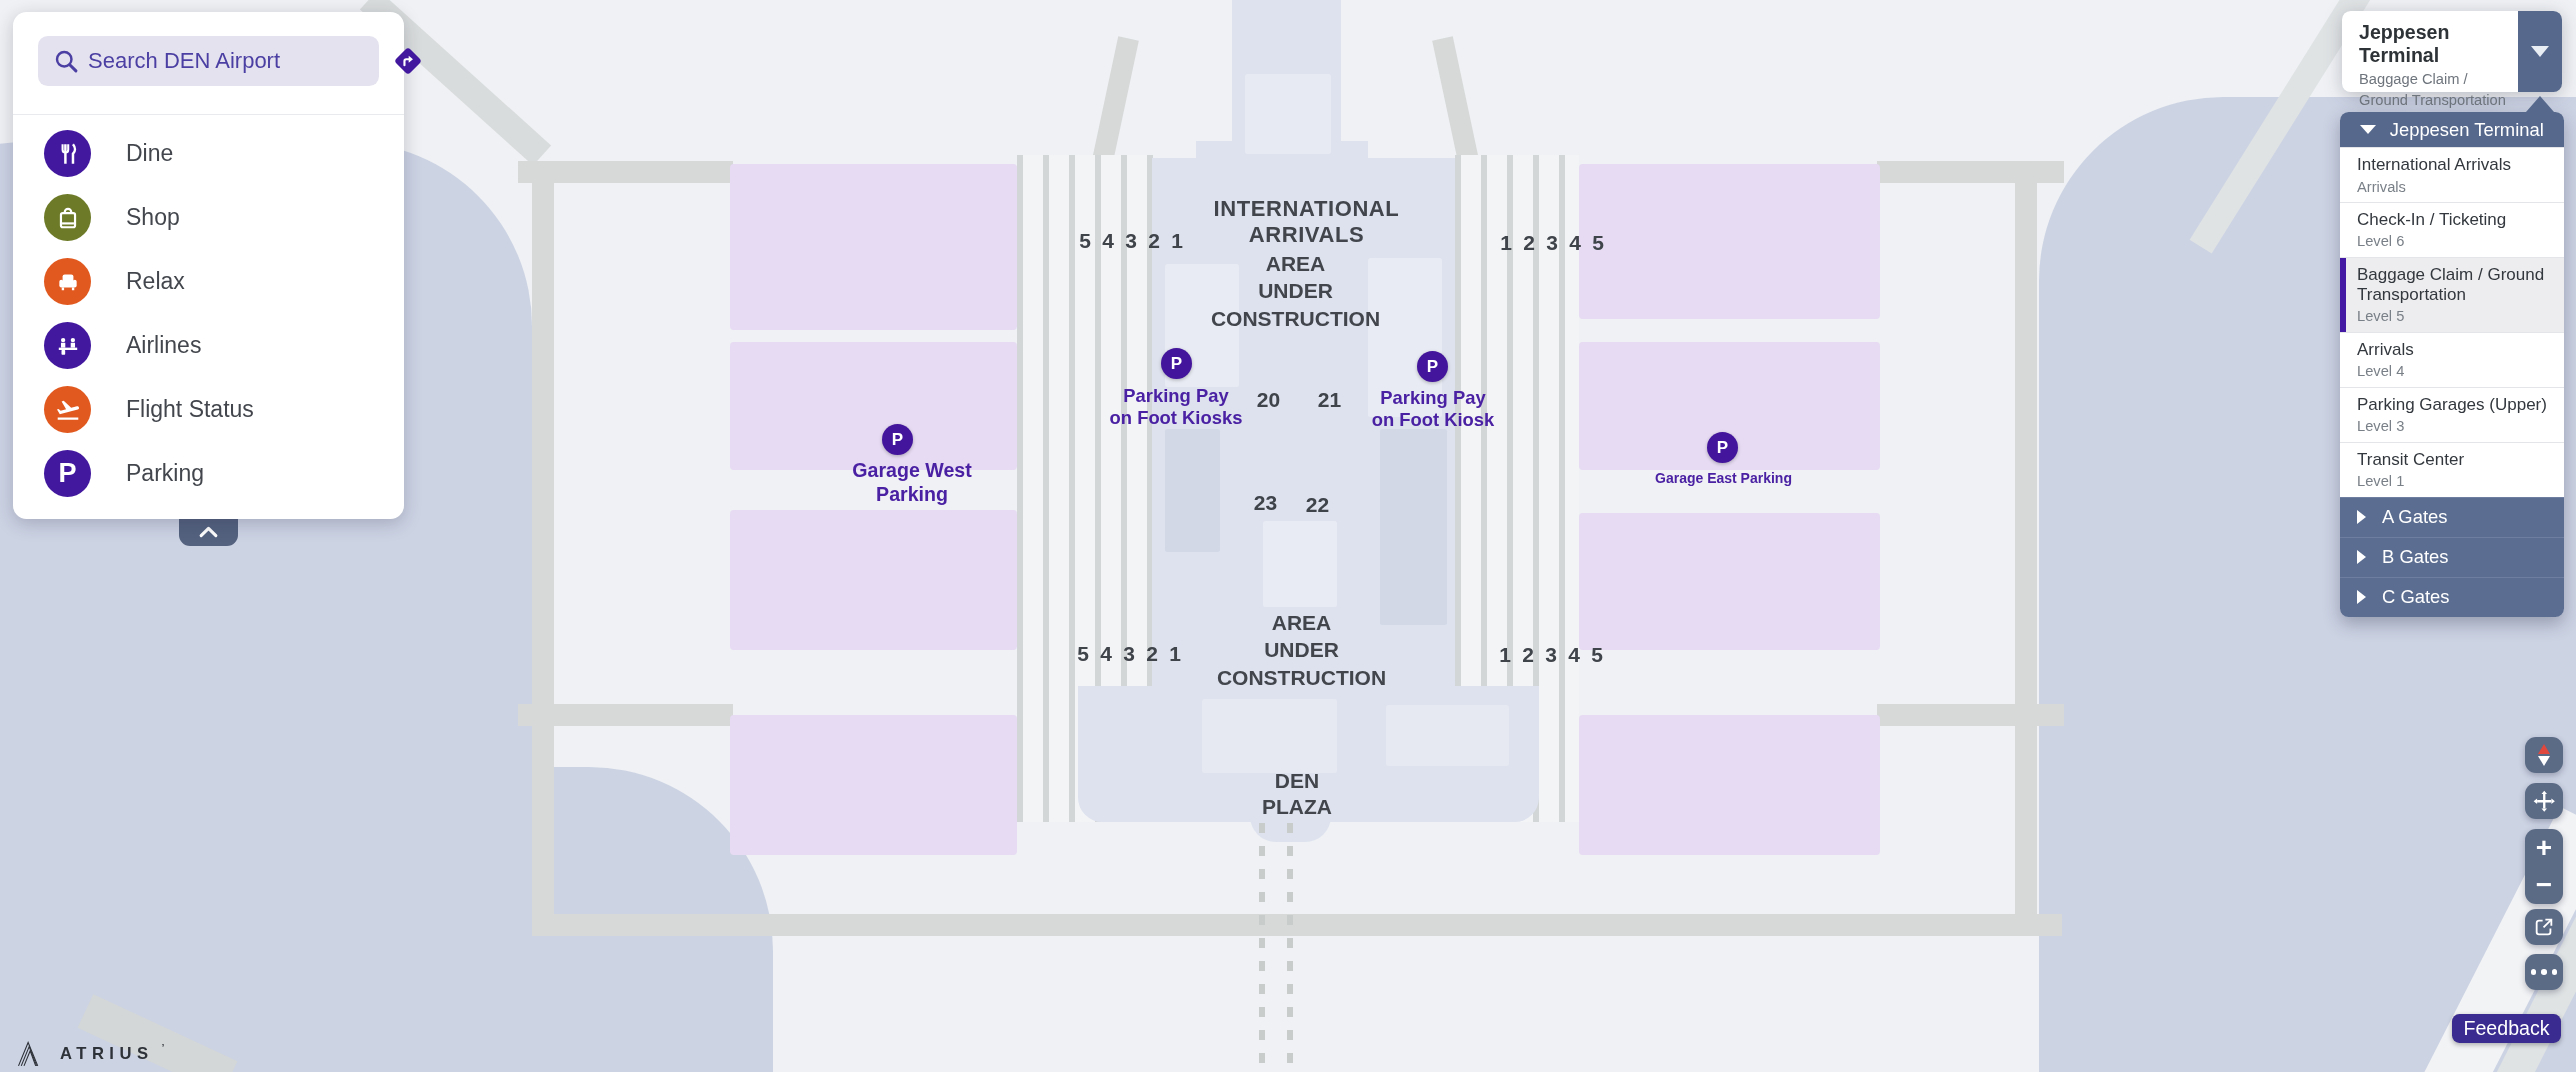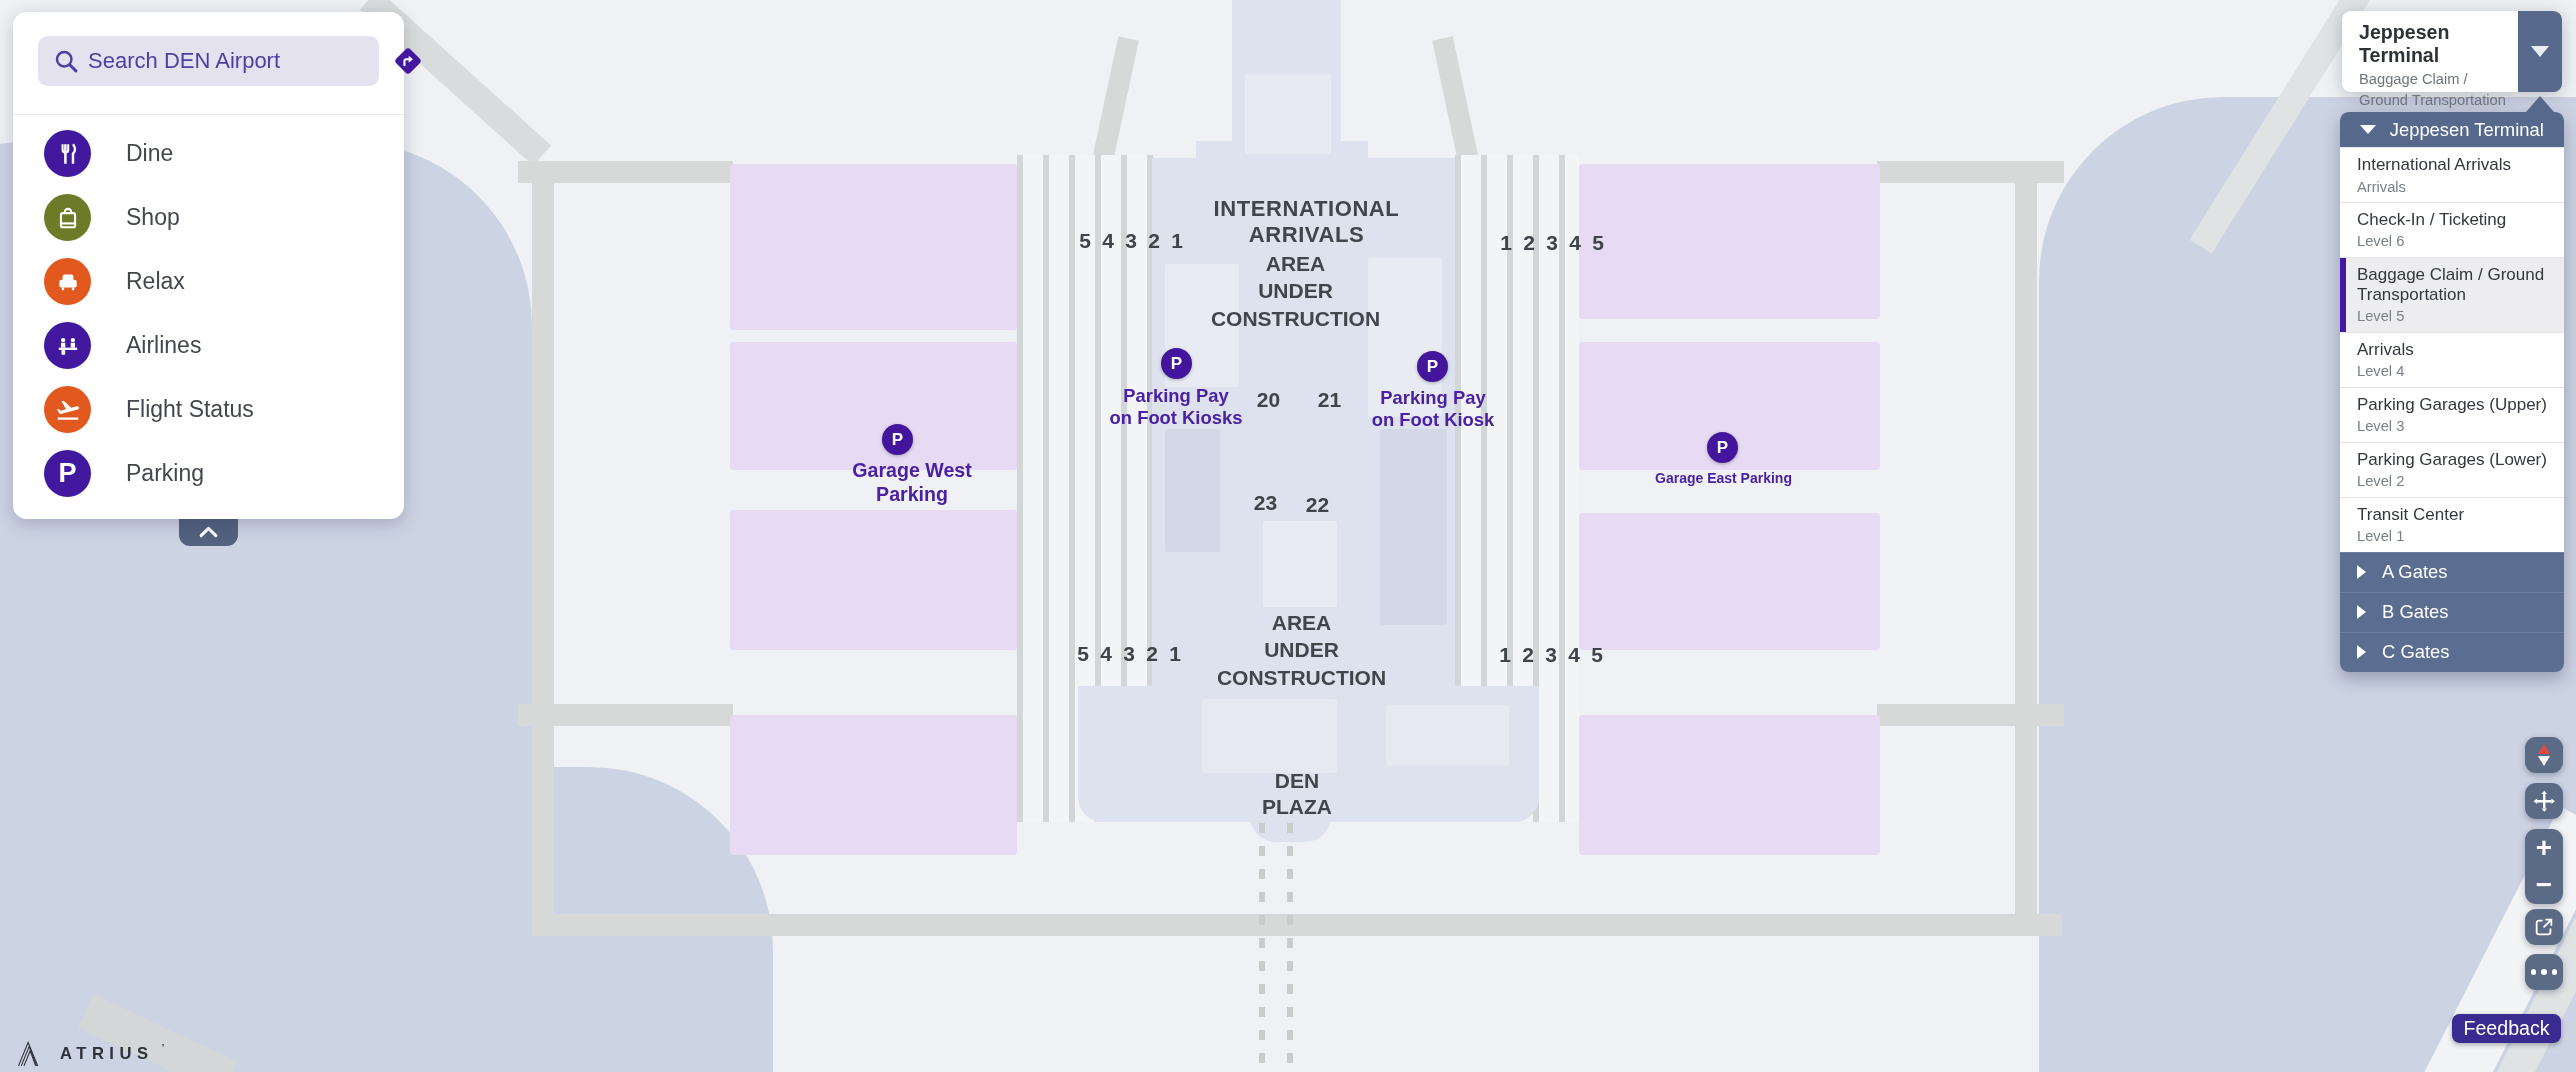--- a/index.html
+++ b/index.html
@@ -301,24 +301,20 @@
     </div>
     <div class="lv-row">
       <div class="lv-name">Arrivals</div>
       <div class="lv-sub">Level 4</div>
     </div>
     <div class="lv-row">
       <div class="lv-name">Parking Garages (Upper)</div>
       <div class="lv-sub">Level 3</div>
     </div>
     <div class="lv-row">
-      <div class="lv-name">Parking Garages (Lower)</div>
-      <div class="lv-sub">Level 2</div>
-    </div>
-    <div class="lv-row">
       <div class="lv-name">Transit Center</div>
       <div class="lv-sub">Level 1</div>
     </div>
     <div class="gate-row">
       <span class="tri-right"></span>
       <span>A Gates</span>
     </div>
     <div class="gate-row">
       <span class="tri-right"></span>
       <span>B Gates</span>

